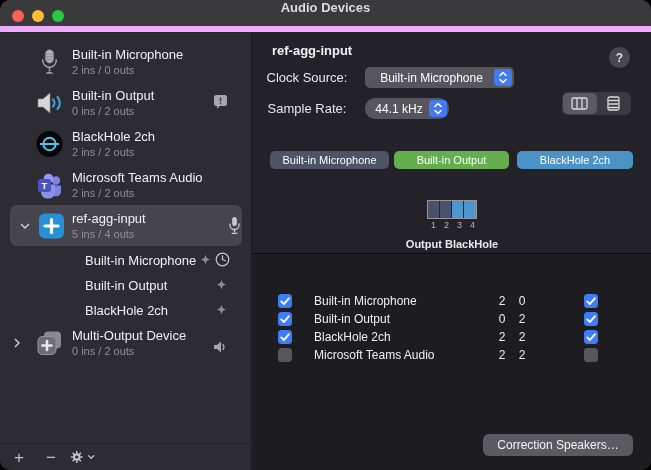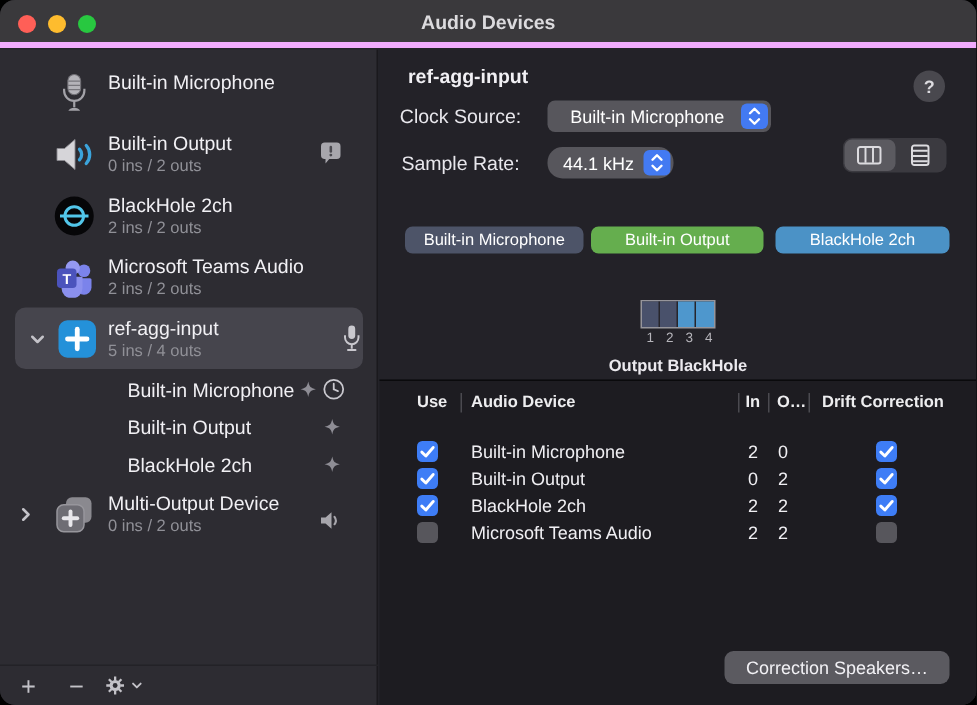--- a/index.html
+++ b/index.html
@@ -5,22 +5,22 @@
   * { margin:0; padding:0; box-sizing:border-box; }
   html,body { background:#000; }
   .window {
     position:relative; width:651px; height:470px; overflow:hidden;
     border-radius:10px; background:#232228;
     font-family:"Liberation Sans", sans-serif; color:#ecebf0;
     -webkit-font-smoothing:antialiased;
   }
   
   .titlebar { position:absolute; left:0; top:0; width:100%; height:32px;
-    background:#3a393c; border-bottom:4px solid #f0abfc;
-    display:flex; align-items:center; justify-content:center; }
+    background:#3a393c; border-bottom:6px solid #f0abfc;
+    display:flex; justify-content:center; }
   .traffic { position:absolute; left:12px; top:10px; display:flex; gap:8px; }
   .light { width:12px; height:12px; border-radius:50%; }
   .light.red{ background:#ff5f57; } .light.yellow{ background:#febc2e; } .light.green{ background:#28c840; }
   .win-title { font-size:13px; font-weight:bold; color:#dcdbde; }
   
   .sidebar { position:absolute; left:0; top:33px; width:252px; bottom:0;
     background:#2d2c32; border-right:1px solid #1a191d; }
   .srow { position:absolute; left:0; width:252px; height:41px; }
   .srow.sel { left:10px; width:232px; border-radius:7px; background:#46454d; }
   .r1{top:8px} .r2{top:49px} .r3{top:90px} .r4{top:131px} .r5{top:172px} .r6{top:289px}
@@ -122,20 +122,21 @@
         <rect x="5.2" y="1" width="7.6" height="12" rx="3.8" fill="#b4b3b9" stroke="#6f6e74" stroke-width="0.6"></rect>
         <line x1="5.4" y1="5" x2="12.6" y2="5" stroke="#77767c" stroke-width="0.7"></line>
         <line x1="5.4" y1="7.5" x2="12.6" y2="7.5" stroke="#77767c" stroke-width="0.7"></line>
         <line x1="5.4" y1="10" x2="12.6" y2="10" stroke="#77767c" stroke-width="0.7"></line>
         <path d="M3 9.5 v1.2 a6 6 0 0 0 12 0 V9.5" fill="none" stroke="#a3a2a8" stroke-width="1.3"></path>
         <line x1="9" y1="17" x2="9" y2="20.5" stroke="#a3a2a8" stroke-width="1.3"></line>
         <path d="M5.5 22.5 c1.2-2.4 5.8-2.4 7 0 z" fill="#a3a2a8"></path>
       </svg>
       <div class="txt">
         <div class="dev-name">Built-in Microphone</div>
+        <div class="dev-sub">2 ins / 0 outs</div>
       </div>
     </div>
 
     <div class="srow r2">
       <svg class="dev-icon" viewBox="0 0 27 24">
         <path d="M2 8 h5 l7-6 v20 l-7-6 H2 z" fill="#d6d5d9" stroke="#8a898f" stroke-width="0.6"></path>
         <path d="M17 8.5 a5 5 0 0 1 0 7" fill="none" stroke="#3ba4dc" stroke-width="2.2" stroke-linecap="round"></path>
         <path d="M21.5 6 a9 9 0 0 1 0 12" fill="none" stroke="#3ba4dc" stroke-width="2.2" stroke-linecap="round"></path>
       </svg>
       <div class="txt">
@@ -324,31 +325,20 @@
       <div class="chan-num">1</div>
       <div class="chan-num">2</div>
       <div class="chan-num">3</div>
       <div class="chan-num">4</div>
     </div>
 
     <div class="sec-head h-out">Output BlackHole</div>
   </div>
 
   <div class="table-area">
-    <div class="thead">
-      <div class="th th-use">Use</div>
-      <div class="vsep v1"></div>
-      <div class="th th-dev">Audio Device</div>
-      <div class="vsep v2"></div>
-      <div class="th th-in">In</div>
-      <div class="vsep v3"></div>
-      <div class="th th-out">O…</div>
-      <div class="vsep v4"></div>
-      <div class="th th-drift">Drift Correction</div>
-    </div>
 
     <div class="trow tr1">
       <div class="checkbox cb-use on">
         <svg width="14" height="14" viewBox="0 0 14 14">
             <path d="M3.2 7.4 L5.9 10 L10.8 4.3" fill="none" stroke="#fff" stroke-width="1.9" stroke-linecap="round" stroke-linejoin="round"></path>
           </svg>
       </div>
       <div class="cell-dev">Built-in Microphone</div>
       <div class="cell-in">2</div>
       <div class="cell-out">0</div>

